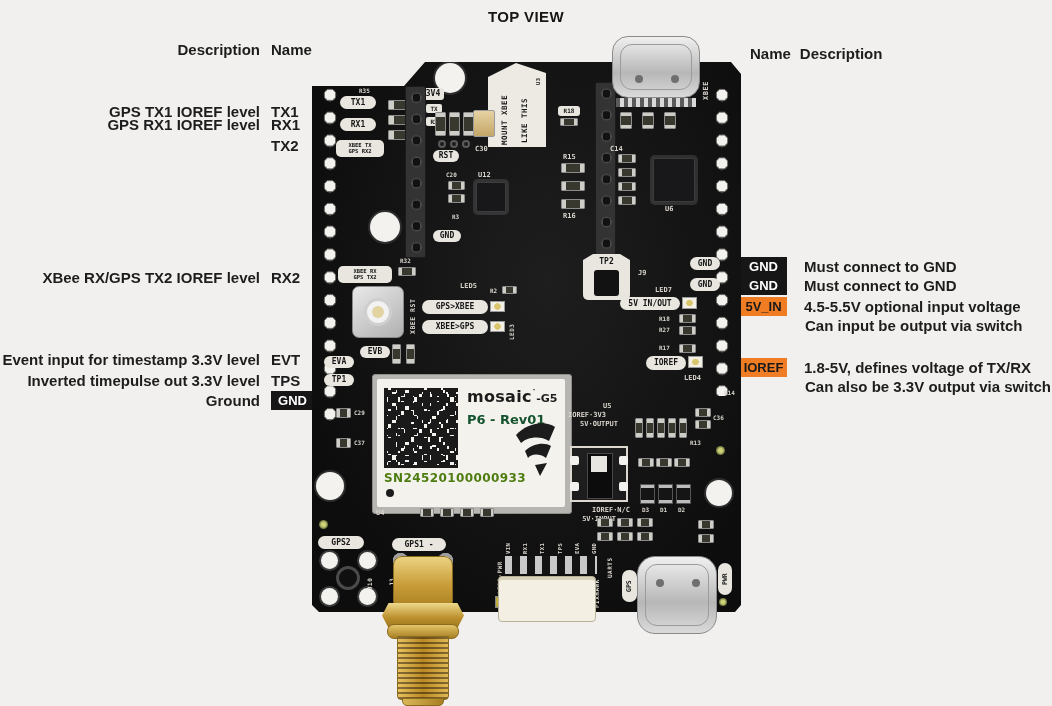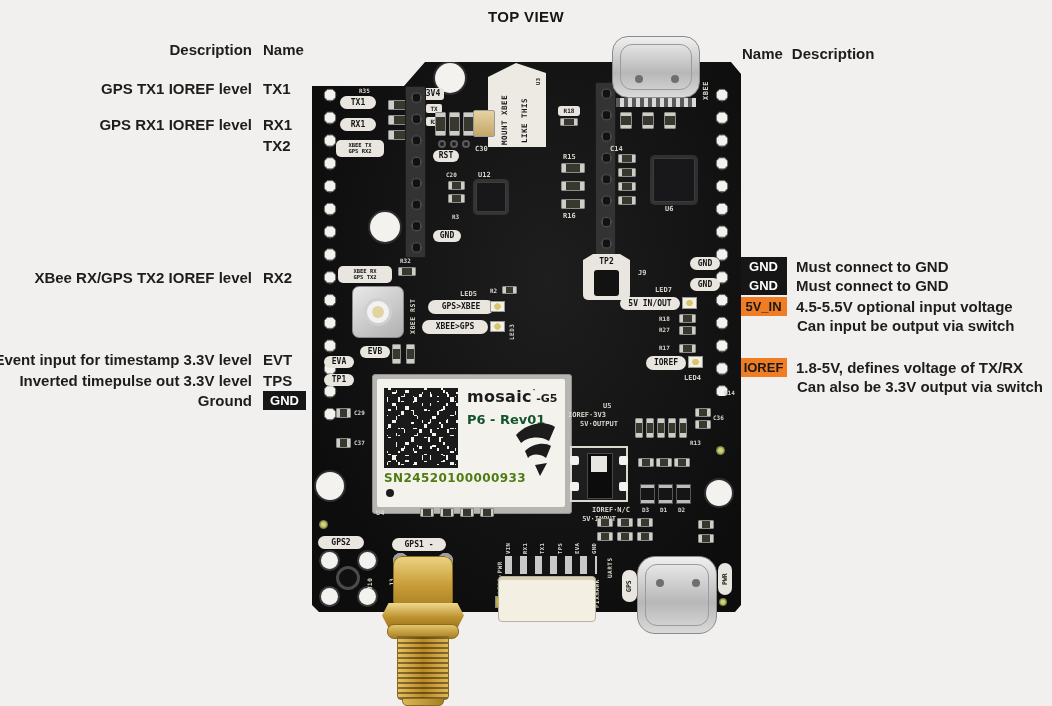--- a/index.html
+++ b/index.html
@@ -1,18 +1,18 @@
 <!DOCTYPE html>
 <html><head>
 <meta charset="utf-8">
 <style>
   html,body{margin:0;padding:0;}
   body{width:1052px;height:706px;position:relative;background:#f1f0ee;font-family:"Liberation Sans",sans-serif;overflow:hidden;}
   
-  .anno{font:700 15px "Liberation Sans",sans-serif;color:#1d1d1d;white-space:nowrap;line-height:19px;}
+  .anno{font:700 15px "Liberation Sans",sans-serif;color:#1d1d1d;white-space:nowrap;line-height:19px;margin-left:8px;}
   .title{position:absolute;top:8px;left:0;width:100%;text-align:center;font:700 15px "Liberation Sans",sans-serif;letter-spacing:.4px;color:#161616;}
   .lrow{position:absolute;left:0;width:306px;display:flex;justify-content:flex-end;align-items:center;gap:11px;}
   .lrow .nm{width:43px;flex:none;}
   .rrow{position:absolute;left:740px;display:flex;align-items:center;gap:9px;}
   .rline2{position:absolute;left:797px;}
   .badge{display:flex;align-items:center;justify-content:center;font:700 13px "Liberation Sans",sans-serif;height:19px;min-width:47px;padding:0 3px;box-sizing:border-box;}
   .badge-black{background:#161616;color:#ffffff;}
   .badge-orange{background:#f07c24;color:#191919;}
   
   .board{position:absolute;left:312px;top:60px;width:429px;height:552px;
@@ -62,21 +62,21 @@
 </head>
 <body>
 
 <div class="title">TOP VIEW</div>
 
 <div>
   <div class="lrow anno" style="top:40px">
     <span>Description</span>
     <span class="nm">Name</span>
   </div>
-  <div class="lrow anno" style="top:79px">
+  <div class="lrow anno" style="top:102px">
     <span>GPS TX1 IOREF level</span>
     <span class="nm">TX1</span>
   </div>
   <div class="lrow anno" style="top:115px">
     <span>GPS RX1 IOREF level</span>
     <span class="nm">RX1</span>
   </div>
   <div class="lrow anno" style="top:136px">
     <span class="nm">TX2</span>
   </div>
@@ -225,22 +225,22 @@
     <span>XBEE RX</span>
     <span>GPS TX2</span>
   </div>
   <div class="silk" style="left:88px;top:198px;font-size:6px;">R32</div>
   <div class="res" style="left:86px;top:207px;width:18px;height:9px;"></div>
   <div style="position:absolute;left:40px;top:226px;width:50px;height:50px;background:linear-gradient(145deg,#e9e9e9,#b0b0b0);border:1px solid #8a8a8a;border-radius:7px;">
     <span style="position:absolute;left:11px;top:11px;width:28px;height:28px;border-radius:50%;background:#f2f2f2;border:3px solid #cfcfcf;box-sizing:border-box;"></span>
     <span style="position:absolute;left:19px;top:19px;width:12px;height:12px;border-radius:50%;background:#e2d4a0;"></span>
   </div>
   <div class="vtext" style="left:97px;top:228px;height:46px;">XBEE RST</div>
-  <div class="silk" style="left:148px;top:231px;">LED5</div>
-  <div class="oval" style="left:110px;top:240px;width:66px;height:14px;margin-left:6px;">GPS&gt;XBEE</div>
+  <div class="silk" style="left:148px;top:223px;">LED5</div>
+  <div class="oval" style="left:110px;top:240px;width:66px;height:14px;">GPS&gt;XBEE</div>
   <div class="led" style="left:178px;top:241px;width:15px;height:11px;"></div>
   <div class="oval" style="left:110px;top:260px;width:66px;height:14px;">XBEE&gt;GPS</div>
   <div class="led" style="left:178px;top:261px;width:15px;height:11px;"></div>
   <div class="vtext" style="left:196px;top:254px;height:26px;font-size:6px;">LED3</div>
   <div class="silk" style="left:178px;top:228px;font-size:6px;">R2</div>
   <div class="res" style="left:190px;top:226px;width:15px;height:8px;"></div>
   <div class="oval" style="left:48px;top:286px;width:30px;height:12px;">EVB</div>
   <div class="resv" style="left:80px;top:284px;width:9px;height:20px;"></div>
   <div class="resv" style="left:94px;top:284px;width:9px;height:20px;"></div>
   <div class="oval" style="left:12px;top:296px;width:30px;height:12px;">EVA</div>

